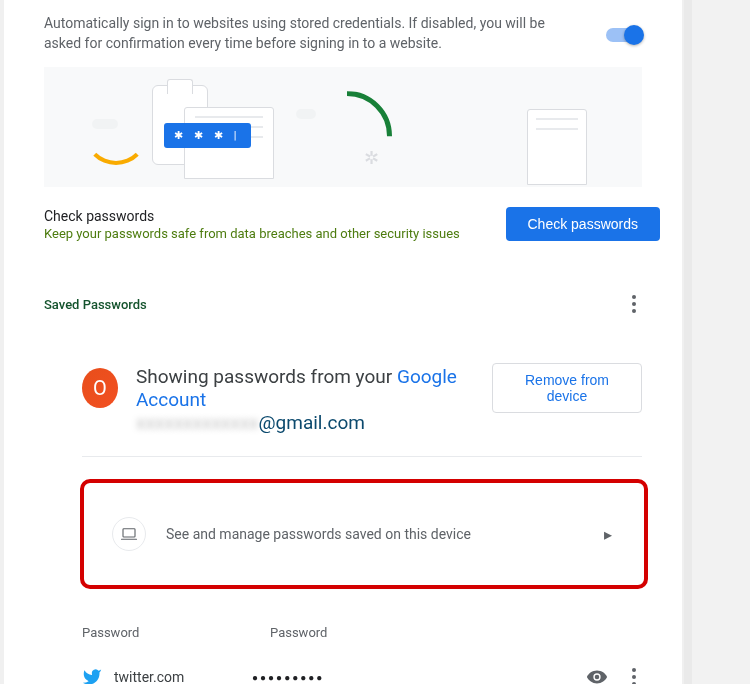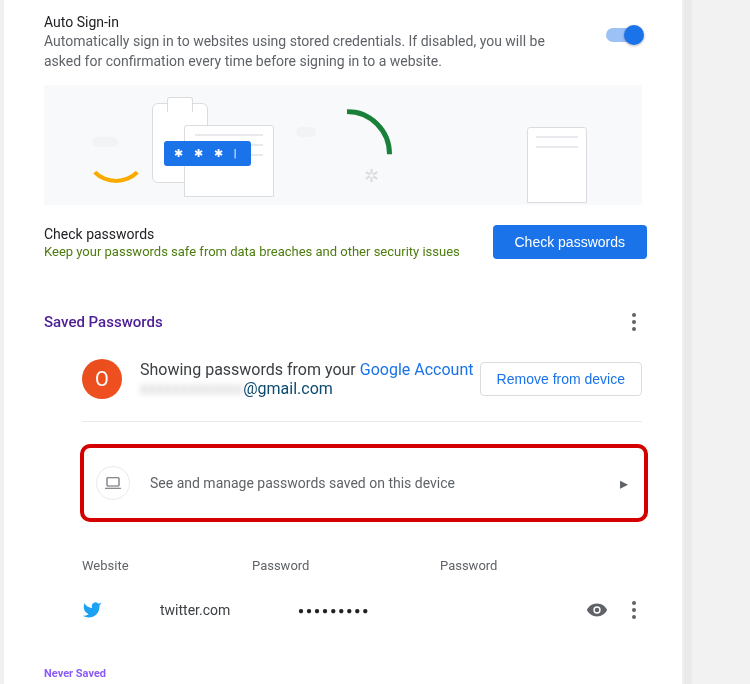--- a/index.html
+++ b/index.html
@@ -95,71 +95,71 @@
     }
     .dotstar.s1{ left:320px; top:80px;}
     .doc-right{
       position:absolute; right:55px; top:42px; width:60px; height:76px;
       background:#fff; border:1px solid #dadce0; border-radius:3px 3px 0 0;
     }
     .doc-right .line{ height:2px; background:#e8eaed; margin:8px 8px 0 8px;}
 
     .check-row{
       display:flex; justify-content:space-between; align-items:flex-end;
-      padding:20px 35px 28px 40px; border-bottom: none;
+      padding:20px 22px 28px 40px; border-bottom: none;
     }
     .check-row .info h3{ font-size:14px; color:#202124; font-weight:400;}
     .check-row .info p{ font-size:13px; color:#4d7c0f; margin-top:2px;}
     .btn-primary{
       background:#1a73e8; color:#fff; border:none;
       padding:9px 22px; border-radius:4px; font-size:14px; font-weight:500;
       cursor:pointer;
     }
 
     .saved-head{
       display:flex; justify-content:space-between; align-items:center;
       padding:20px 40px 14px 40px;
     }
-    .saved-head h3{ font-size:15px; color:#4c1d95; font-weight:500;}
+    .saved-head h3{ font-size:13px; color:#14532d; font-weight:500;}
     .more-vert{ display:flex; flex-direction:column; gap:3px; cursor:pointer; padding:6px;}
     .more-vert span{ width:4px; height:4px; border-radius:50%; background:#5f6368;}
 
     .account-row{
       display:flex; align-items:center; justify-content:space-between;
       padding: 8px 40px 22px 78px;
     }
     .account-row .left{ display:flex; align-items:center; gap:18px;}
     .avatar{
       width:40px; height:40px; border-radius:50%;
       background:linear-gradient(135deg,#e84e1b,#f25022);
       display:flex; align-items:center; justify-content:center;
       color:#fff; font-size:20px; font-weight:400;
     }
-    .account-text{ font-size:16px; color:#3c4043;}
+    .account-text{ font-size:19px; color:#3c4043;margin-top:24px;}
     .account-text a{ color:#1a73e8; text-decoration:none;}
     .account-text .email{
       color: transparent;
       text-shadow: 0 0 6px #bdbdbd;
       user-select:none;
     }
     .account-text .domain{ color:#0c4a6e;}
     .btn-outline{
       background:#fff; border:1px solid #dadce0; color:#1a73e8;
       padding:8px 16px; border-radius:4px; font-size:14px; font-weight:500; cursor:pointer;
     }
 
     .divider{
       height:1px; background:#e8eaed; margin: 0 40px 0 78px;
     }
 
     .highlight-wrap{
       margin: 22px 34px 18px 76px;
       border:4px solid #d40000;
       border-radius:10px;
-      padding:2px;
+      padding:18px;
     }
     .device-row{
       display:flex; align-items:center; justify-content:space-between;
       background:#fff; border-radius:6px;
       padding:16px 14px 16px 10px;
       cursor:pointer;
     }
     .device-left{ display:flex; align-items:center; gap:20px;}
     .laptop-icon{
       width:34px; height:34px; border-radius:50%;
@@ -178,21 +178,21 @@
     .col-pass{ flex:1;margin-left:8px;}
 
     .entry-row{
       display:flex; align-items:center;
       padding: 12px 40px 12px 78px;
     }
     .entry-row .fav{
       width:20px; height:20px; margin-right:12px;
     }
     .twitter-svg{ fill:#1da1f2;}
-    .entry-row .site{ width:138px; color:#3c4043;margin-left:46px;}
+    .entry-row .site{ width:138px; color:#3c4043;}
     .entry-row .user{ width:180px; color:#3c4043;}
     .entry-row .pass{ flex:1; letter-spacing:2px; color:#202124; font-size:10px;}
     .eye{ width:22px; height:22px; margin-right:18px; cursor:pointer;}
     .eye svg{ fill:#5f6368;}
 
     .never{ padding: 30px 40px 10px 40px;}
     .never h3{ font-size:11px; color:#8b5cf6; font-weight:700;}
 
     .right-gutter{
       position:absolute; top:0; right:0; width:66px; height:684px;
@@ -203,21 +203,20 @@
     }
     body{ position:relative;}
   </style>
 </head>
 <body>
 
 <div class="panel">
 
   <div class="section auto-signin">
     <div class="text">
-      <h3>Auto Sign-in</h3>
       <p>Automatically sign in to websites using stored credentials. If disabled, you will be asked for confirmation every time before signing in to a website.</p>
     </div>
     <div class="toggle"></div>
   </div>
 
   <div class="banner">
     <div class="orange-smile"></div>
     <span class="cloud c1"></span>
     <div class="clipboard-back"></div>
     <div class="doc-front">
@@ -278,21 +277,20 @@
               <path d="M2 19h20" stroke-linecap="round"></path>
             </svg>
         </div>
         <span>See and manage passwords saved on this device</span>
       </div>
       <span class="chev">▸</span>
     </div>
   </div>
 
   <div class="table-head">
-    <div class="col-site">Website</div>
     <div class="col-user">Password</div>
     <div class="col-pass">Password</div>
   </div>
 
   <div class="entry-row">
     <div class="fav">
       <svg viewBox="0 0 24 24" class="twitter-svg">
           <path d="M23 3a10.9 10.9 0 0 1-3.14 1.53A4.48 4.48 0 0 0 12 8.5v1A10.66 10.66 0 0 1 3 4s-4 9 5 13a11.64 11.64 0 0 1-7 2c9 5 20 0 20-11.5a4.5 4.5 0 0 0-.08-.83A7.72 7.72 0 0 0 23 3z"></path>
         </svg>
     </div>

